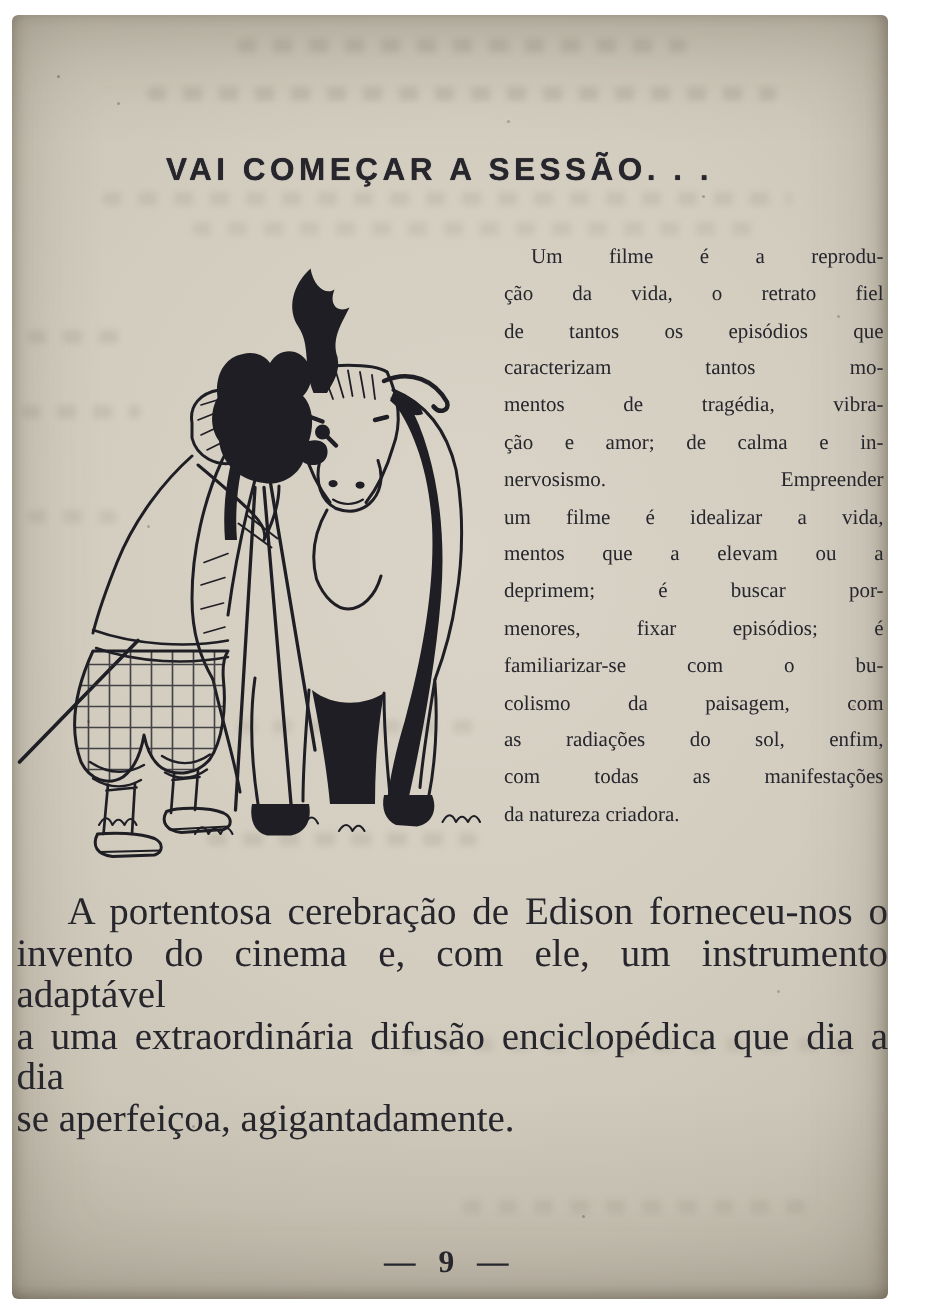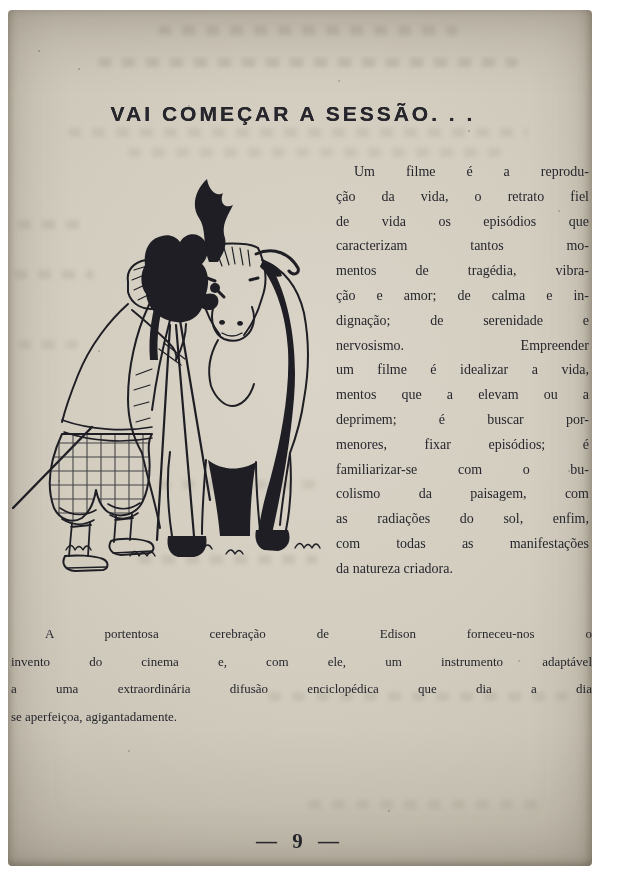--- a/index.html
+++ b/index.html
@@ -65,21 +65,21 @@
   .column{
     position:absolute; top:150px; left:328px; width:253px;
     font-size:14px; line-height:24.8px;
   }
   .jline{ text-align:justify; text-align-last:justify; white-space:normal; }
   .jline.last{ text-align-last:left; }
   .column .jline.first{ text-indent:18px; }
 
   .para{
     position:absolute; left:3px; width:581px;
-    font-size:13px; line-height:27.5px;margin-top:26px;
+    font-size:26px; line-height:27.5px;
   }
   .para .jline.first{ text-indent:34px; }
   .para1{ top:584px; }
   .para2{ top:699px; }
 
   .pagenum{
     position:absolute; top:819px; left:0; right:0;
     text-align:center;
     font-weight:bold;
     font-size:21px;
@@ -204,25 +204,24 @@
             <path d="M216,384 q5,-8 9,0 q4,-7 8,0"></path>
             <path d="M285,378 q5,-9 9,0 q4,-7 8,0 q4,-8 8,0"></path>
           </g>
         </g>
       </svg>
     </div>
 
     <div class="column ink">
         <div class="jline first">Um filme é a reprodu-</div>
         <div class="jline">ção da vida, o retrato fiel</div>
-        <div class="jline">de vida os episódios que</div>
+        <div class="jline">de tantos os episódios que</div>
         <div class="jline">caracterizam tantos mo-</div>
         <div class="jline">mentos de tragédia, vibra-</div>
         <div class="jline">ção e amor; de calma e in-</div>
-        <div class="jline">dignação; de serenidade e</div>
         <div class="jline">nervosismo. Empreender</div>
         <div class="jline">um filme é idealizar a vida,</div>
         <div class="jline">mentos que a elevam ou a</div>
         <div class="jline">deprimem; é buscar por-</div>
         <div class="jline">menores, fixar episódios; é</div>
         <div class="jline">familiarizar-se com o bu-</div>
         <div class="jline">colismo da paisagem, com</div>
         <div class="jline">as radiações do sol, enfim,</div>
         <div class="jline">com todas as manifestações</div>
         <div class="jline last">da natureza criadora.</div>

